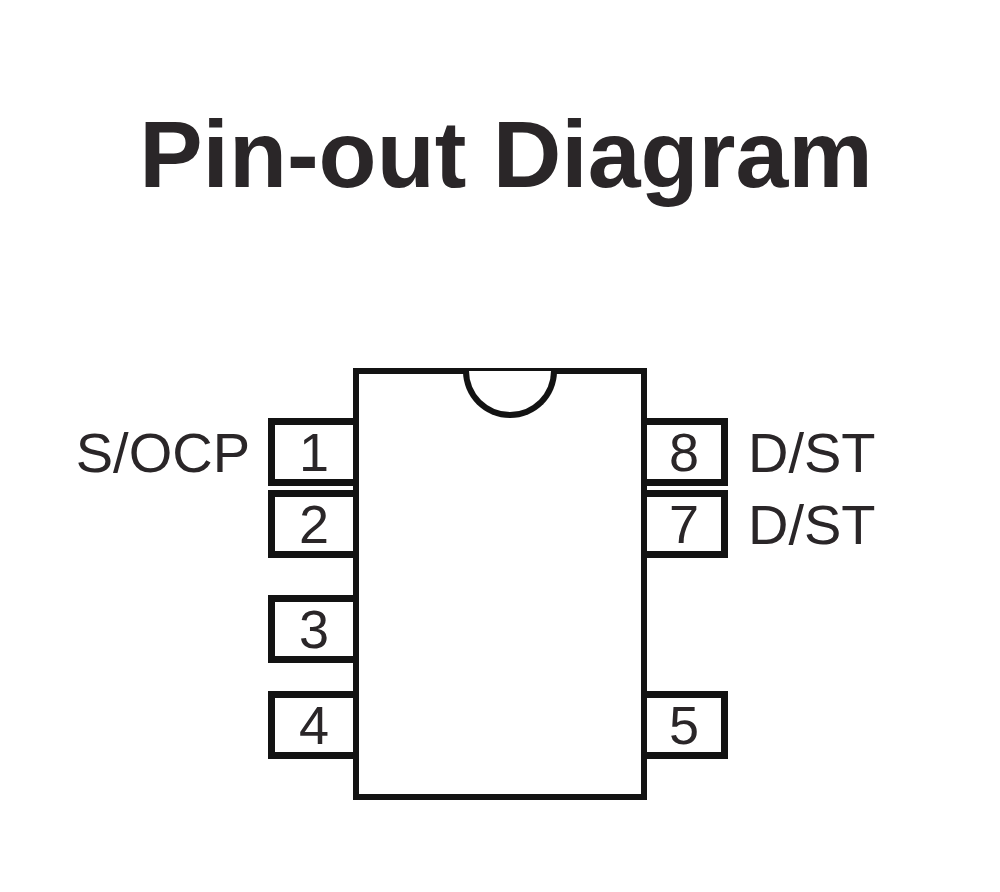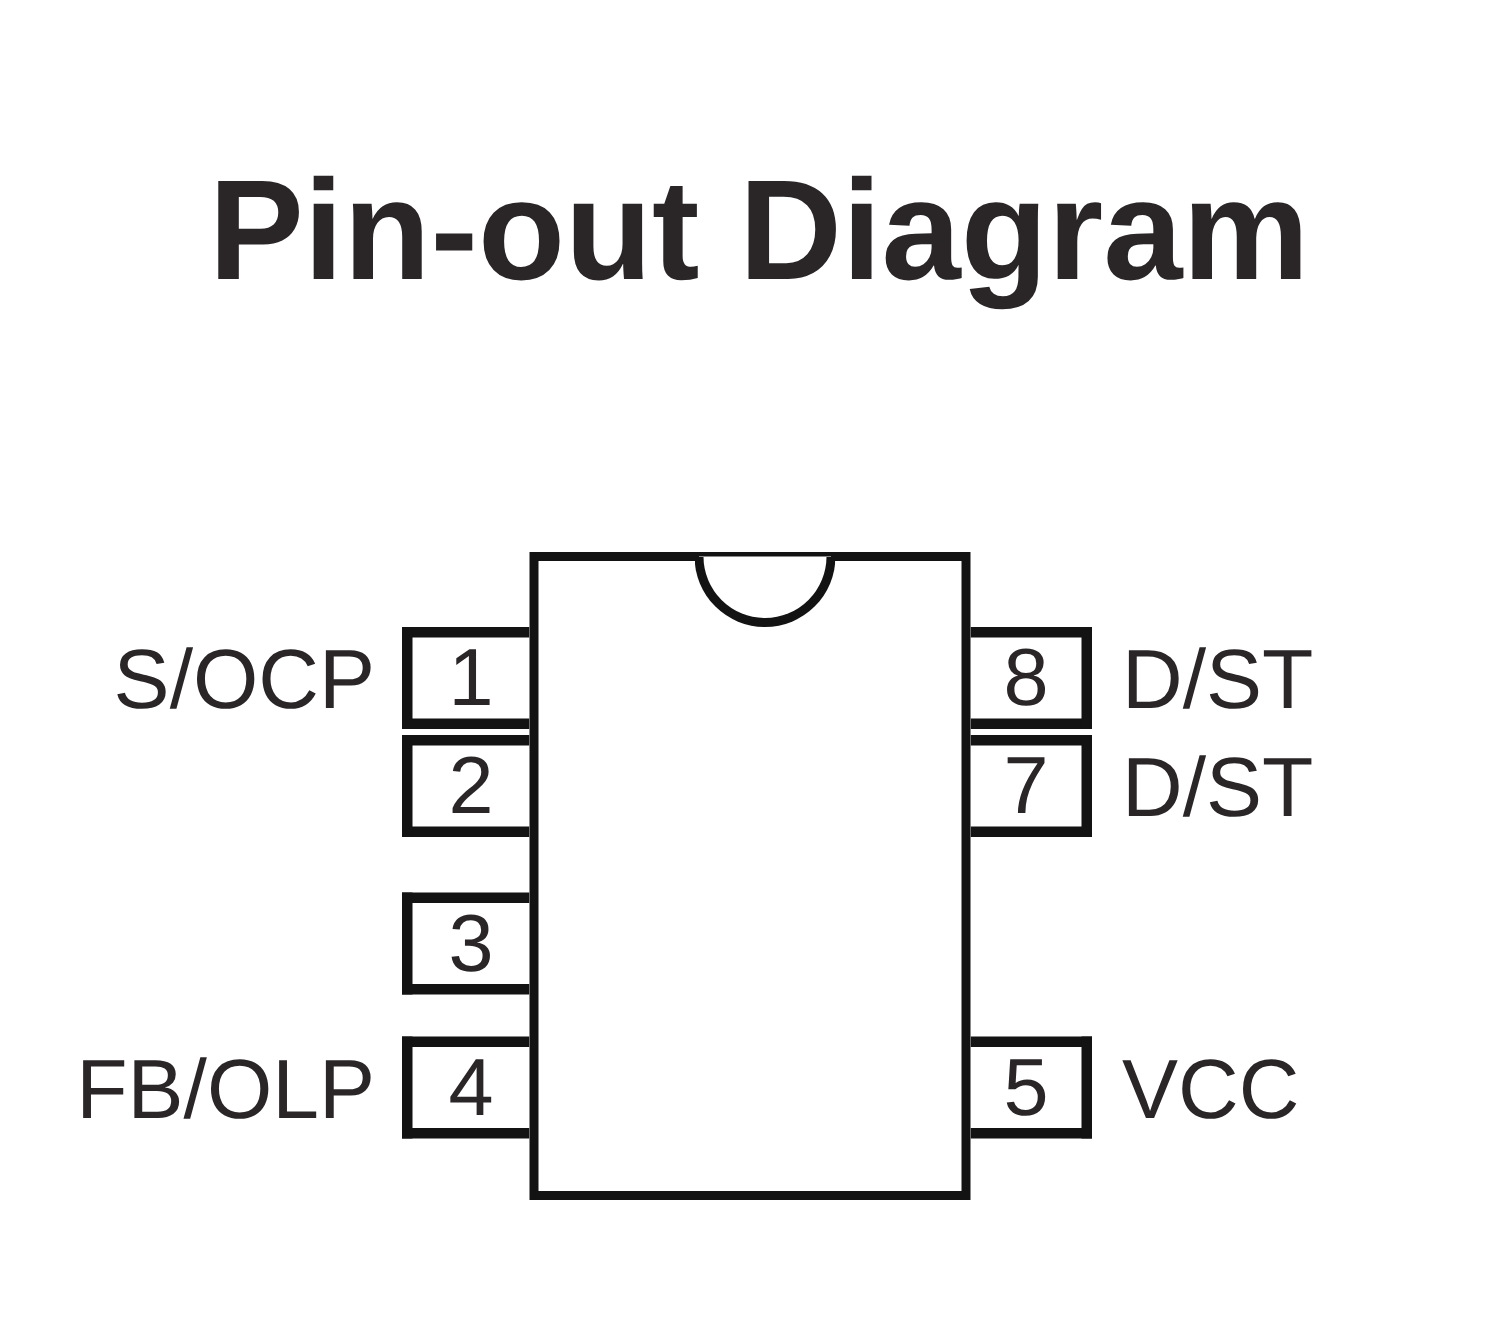--- a/index.html
+++ b/index.html
@@ -72,21 +72,20 @@
   .row-3{top:691px;}
 </style>
 </head>
 <body>
 
 <div class="canvas">
 
   <div class="title">Pin-out Diagram</div>
 
   <div class="plabel left row-0">S/OCP</div>
-  <div class="plabel left row-3">FB/OLP</div>
 
   <div class="pin left row-0">
     <span>1</span>
   </div>
   <div class="pin left row-1">
     <span>2</span>
   </div>
   <div class="pin left row-2">
     <span>3</span>
   </div>
@@ -99,18 +98,17 @@
   </div>
   <div class="pin right row-1">
     <span>7</span>
   </div>
   <div class="pin right row-3">
     <span>5</span>
   </div>
 
   <div class="plabel right row-0">D/ST</div>
   <div class="plabel right row-1">D/ST</div>
-  <div class="plabel right row-3">VCC</div>
 
   <div class="chip-body"></div>
   <div class="chip-notch"></div>
 
 </div>
 
 </body></html>

